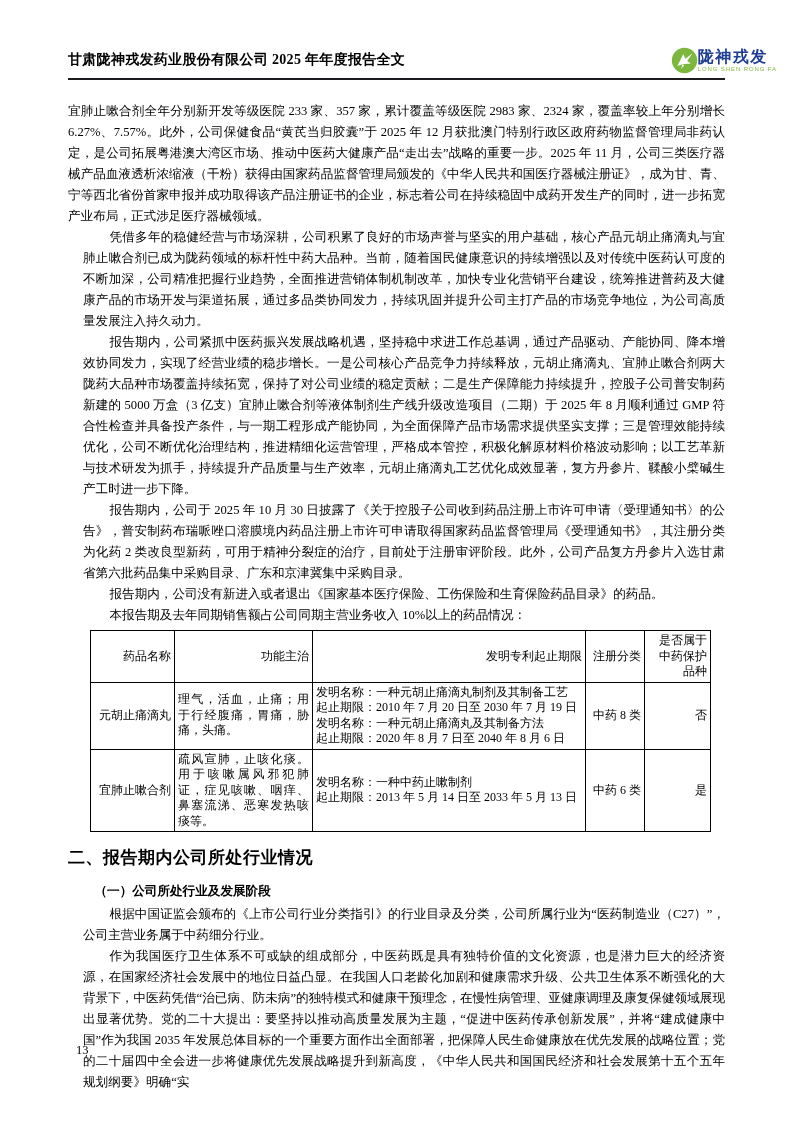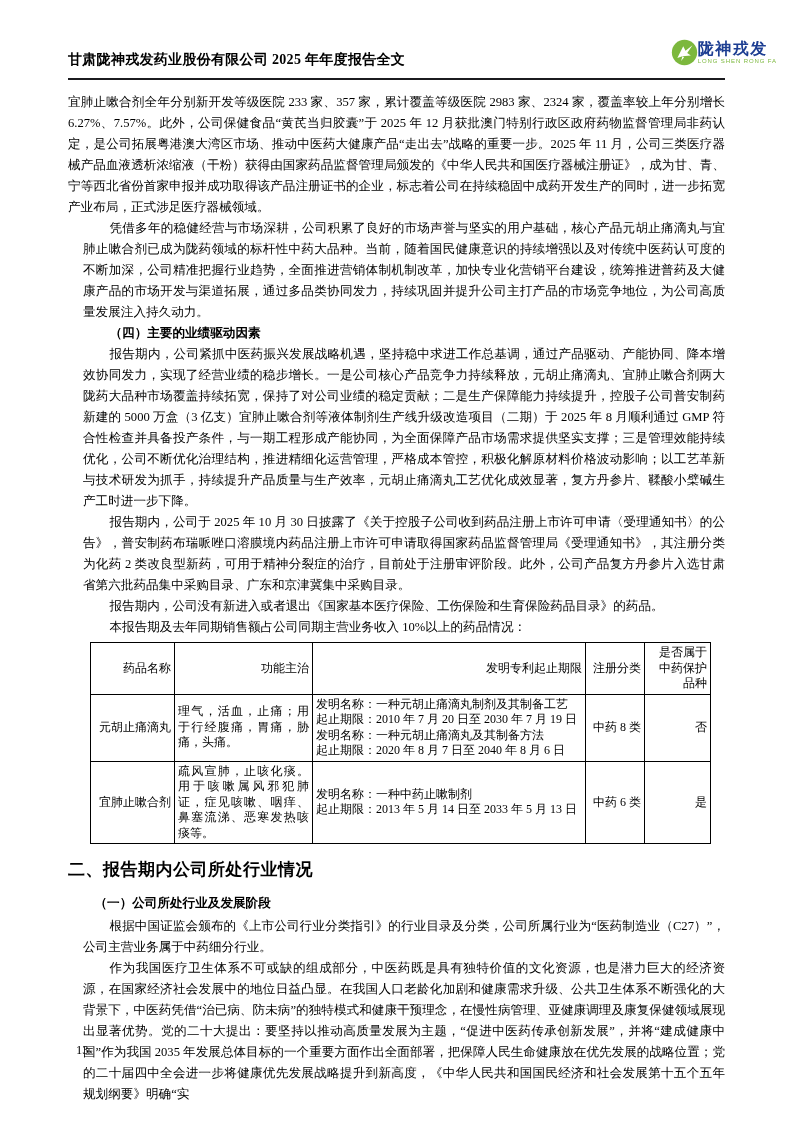--- a/index.html
+++ b/index.html
@@ -21,21 +21,21 @@
     position: relative;
   }
   .report-title {
     font-size: 14px;
     font-weight: bold;
     letter-spacing: 0.3px;
   }
   .logo {
     position: absolute;
     right: -52px;
-    bottom: 12px;
+    bottom: 4px;
     display: flex;
     align-items: center;
     gap: 0;
     background: #ffffff;
     padding-left: 4px;
   }
   .logo-mark { width: 27px; height: 27px; display: block; }
   .logo-text { display: flex; flex-direction: column; }
   .logo-cn {
     font-family: "Liberation Sans", sans-serif;
@@ -46,21 +46,21 @@
     line-height: 17px;
   }
   .logo-en {
     font-family: "Liberation Sans", sans-serif;
     color: #7cb83d;
     font-size: 6px;
     letter-spacing: 0.9px;
     margin-top: 1px;
     line-height: 7px;
   }
-  .body-content { margin: 0 68px; padding-top: 11px; }
+  .body-content { margin: 0 68px; padding-top: 20px; }
   .para {
     margin: 0;
     font-size: 12.6px;
     line-height: 21px;
     text-align: justify;
   }
   .indent { text-indent: 2.1em; margin-left: 15px; }
   .bold { font-weight: bold; }
   .sans { font-family: "Liberation Sans", sans-serif; }
   h2.section-heading {
@@ -116,21 +116,20 @@
       </div>
     </div>
   </div>
 
   <div class="body-content">
 
     <p class="para">宜肺止嗽合剂全年分别新开发等级医院 233 家、357 家，累计覆盖等级医院 2983 家、2324 家，覆盖率较上年分别增长 6.27%、7.57%。此外，公司保健食品“黄芪当归胶囊”于 2025 年 12 月获批澳门特别行政区政府药物监督管理局非药认定，是公司拓展粤港澳大湾区市场、推动中医药大健康产品“走出去”战略的重要一步。2025 年 11 月，公司三类医疗器械产品血液透析浓缩液（干粉）获得由国家药品监督管理局颁发的《中华人民共和国医疗器械注册证》，成为甘、青、宁等西北省份首家申报并成功取得该产品注册证书的企业，标志着公司在持续稳固中成药开发生产的同时，进一步拓宽产业布局，正式涉足医疗器械领域。</p>
 
     <p class="para indent">凭借多年的稳健经营与市场深耕，公司积累了良好的市场声誉与坚实的用户基础，核心产品元胡止痛滴丸与宜肺止嗽合剂已成为陇药领域的标杆性中药大品种。当前，随着国民健康意识的持续增强以及对传统中医药认可度的不断加深，公司精准把握行业趋势，全面推进营销体制机制改革，加快专业化营销平台建设，统筹推进普药及大健康产品的市场开发与渠道拓展，通过多品类协同发力，持续巩固并提升公司主打产品的市场竞争地位，为公司高质量发展注入持久动力。</p>
 
-    <p class="para indent bold sans">（四）主要的业绩驱动因素</p>
 
     <p class="para indent">报告期内，公司紧抓中医药振兴发展战略机遇，坚持稳中求进工作总基调，通过产品驱动、产能协同、降本增效协同发力，实现了经营业绩的稳步增长。一是公司核心产品竞争力持续释放，元胡止痛滴丸、宜肺止嗽合剂两大陇药大品种市场覆盖持续拓宽，保持了对公司业绩的稳定贡献；二是生产保障能力持续提升，控股子公司普安制药新建的 5000 万盒（3 亿支）宜肺止嗽合剂等液体制剂生产线升级改造项目（二期）于 2025 年 8 月顺利通过 GMP 符合性检查并具备投产条件，与一期工程形成产能协同，为全面保障产品市场需求提供坚实支撑；三是管理效能持续优化，公司不断优化治理结构，推进精细化运营管理，严格成本管控，积极化解原材料价格波动影响；以工艺革新与技术研发为抓手，持续提升产品质量与生产效率，元胡止痛滴丸工艺优化成效显著，复方丹参片、鞣酸小檗碱生产工时进一步下降。</p>
 
     <p class="para indent">报告期内，公司于 2025 年 10 月 30 日披露了《关于控股子公司收到药品注册上市许可申请〈受理通知书〉的公告》，普安制药布瑞哌唑口溶膜境内药品注册上市许可申请取得国家药品监督管理局《受理通知书》，其注册分类为化药 2 类改良型新药，可用于精神分裂症的治疗，目前处于注册审评阶段。此外，公司产品复方丹参片入选甘肃省第六批药品集中采购目录、广东和京津冀集中采购目录。</p>
 
     <p class="para indent">报告期内，公司没有新进入或者退出《国家基本医疗保险、工伤保险和生育保险药品目录》的药品。</p>
 
     <p class="para indent">本报告期及去年同期销售额占公司同期主营业务收入 10%以上的药品情况：</p>
 
     <table class="drug-table">

